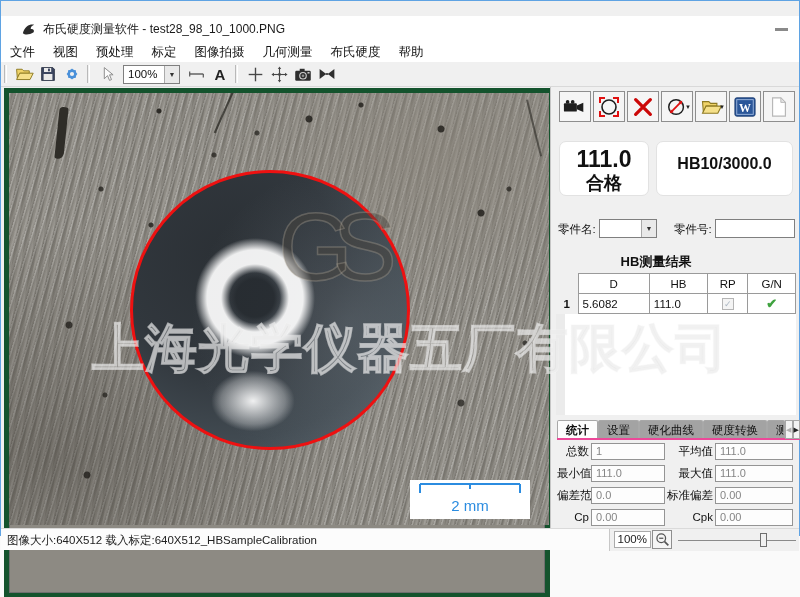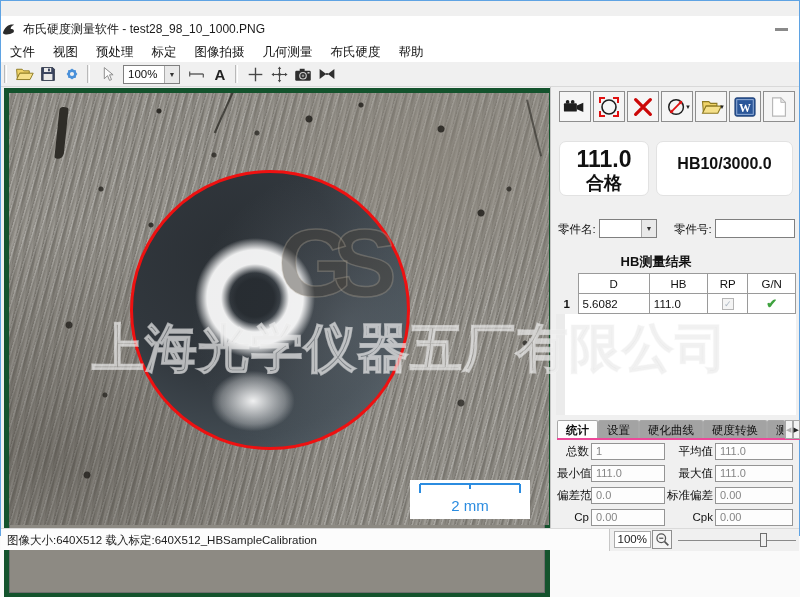--- a/index.html
+++ b/index.html
@@ -1,21 +1,21 @@
 <!DOCTYPE html>
 <html><head>
 <meta charset="utf-8">
 <style>
   * { margin:0; padding:0; box-sizing:border-box; }
   html,body { width:800px; height:597px; background:#ffffff; font-family:"Liberation Sans", sans-serif; overflow:hidden; }
   #app { position:relative; width:800px; height:597px; background:#fafafa; }
 
   
   .window { position:absolute; left:0; top:15; width:800px; height:536px; border:1px solid #5fa3e3; background:#f0f0f0; }
-  .titlebar { position:absolute; left:1px; top:16px; width:798px; height:26px; background:#ffffff; display:flex; align-items:center; padding-left:0; }
+  .titlebar { position:absolute; left:1px; top:16px; width:798px; height:26px; background:#ffffff; display:flex; align-items:center; padding-left:20px; }
   .app-icon { width:15px; height:15px; margin-right:7px; }
   .title-text { font-size:12px; color:#1a1a1a; }
   .minimize-btn { position:absolute; right:12px; top:28px; width:13px; height:3px; background:#8a8a8a; }
 
   .menubar { position:absolute; left:1px; top:42px; width:798px; height:20px; background:#ffffff; display:flex; align-items:center; font-size:12.5px; color:#111; }
   .menu-item { padding:0 9px; line-height:20px; }
 
   .toolbar { position:absolute; left:1px; top:62px; width:798px; height:25px; background:#f0f0f0; display:flex; align-items:center; border-bottom:1px solid #d9d9d9; }
   .grip { width:3px; height:18px; border-left:1px solid #b9b9b9; border-right:1px solid #ffffff; margin:0 5px 0 3px; }
   .tbtn { width:24px; height:22px; display:flex; align-items:center; justify-content:center; }
@@ -61,21 +61,21 @@
     background-image:
       radial-gradient(circle at 122px 125px, rgba(38,43,48,0.9) 0 19px, rgba(38,43,48,0) 26px),
       radial-gradient(circle at 122px 125px, rgba(255,255,255,0) 25px, rgba(255,255,255,0.92) 34px, rgba(255,255,255,0.92) 48px, rgba(255,255,255,0) 60px),
       radial-gradient(ellipse 58px 42px at 120px 228px, rgba(255,255,255,0.92), rgba(255,255,255,0.3) 55%, rgba(255,255,255,0) 72%),
       radial-gradient(circle at 215px 150px, rgba(135,145,153,0.30), rgba(0,0,0,0) 60%),
       radial-gradient(circle at 95px 85px, #2b3035 0%, #31373d 42%, #414a51 70%, #545e66 88%, #67717a 100%);
   }
 
   .wm-company { position:absolute; left:92px; top:306px; width:700px; font-size:52px; font-weight:bold; letter-spacing:1px; white-space:nowrap;
     color:rgba(205,205,205,0.38); -webkit-text-stroke:1.2px rgba(245,245,245,0.55); z-index:40;margin-top:8px; }
-  .wm-logo { position:absolute; left:278px; top:208px; font-size:96px; font-weight:bold; letter-spacing:-20px; font-style:normal;
+  .wm-logo { position:absolute; left:278px; top:192px; font-size:96px; font-weight:normal; letter-spacing:-20px; font-style:normal;
     color:rgba(72,66,60,0.45); -webkit-text-stroke:1.5px rgba(175,165,152,0.35); z-index:39; }
 
   .scalebar { position:absolute; left:401px; top:387px; width:120px; height:39px; background:#ffffff; z-index:30; }
   .scalebar .sb-label { position:absolute; left:0; right:0; top:17px; text-align:center; font-size:15px; color:#2b8ce0; }
 
   
   .right-panel { position:absolute; left:550px; top:87px; width:249px; height:441px; background:#f0f0f0; border-left:1px solid #c6c6c6; }
   .rp-btnrow { position:absolute; left:8px; top:4px; display:flex; gap:2px; }
   .rp-btn { width:32px; height:31px; background:#f5f5f5; border:1px solid #8e8e8e; display:flex; align-items:center; justify-content:center; position:relative; }
   .rp-caret { position:absolute; right:1px; top:12px; font-size:6px; color:#222; }

